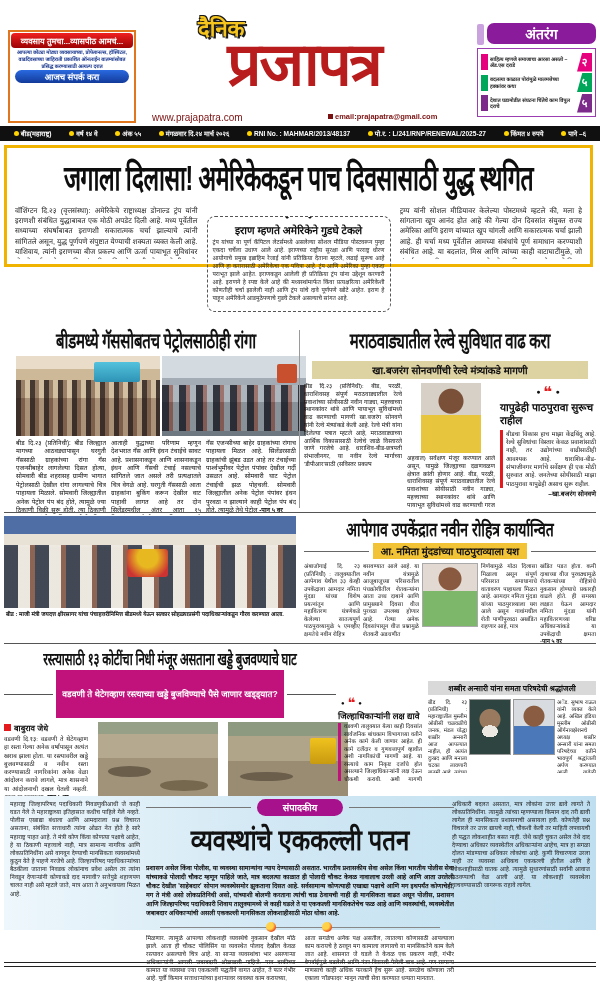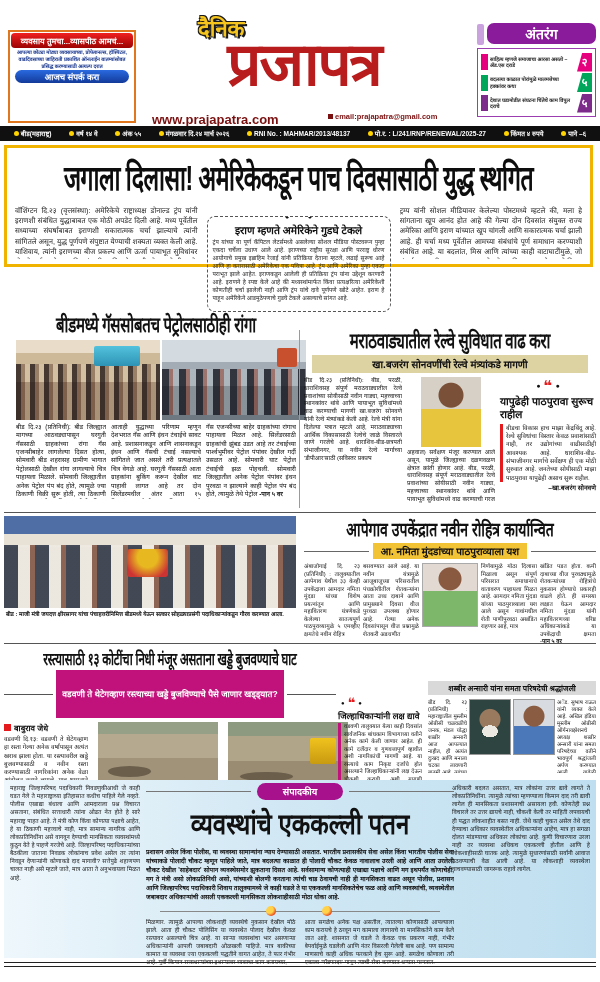--- a/index.html
+++ b/index.html
@@ -14,21 +14,21 @@
   .ad-foot{display:flex;flex:1;align-items:center;}
   .ad-photo{width:42px;height:34px;background:linear-gradient(135deg,#f8e0c8,#e89050 60%,#c86830);border-radius:3px;margin:1px 2px;position:relative;flex:none;}
   .ad-photo::before{content:"";position:absolute;left:11px;top:4px;width:13px;height:13px;border-radius:50%;background:#8a5a3a;}
   .ad-photo::after{content:"";position:absolute;left:6px;top:17px;width:24px;height:14px;border-radius:4px;background:#f5f5f5;}
   .ad-addr{flex:1;text-align:center;font-weight:bold;line-height:1.3;}
   .ad-office{font-size:6.4px;color:#d01818;}
   .ad-phone{font-size:7.4px;color:#1a1a1a;margin-top:1px;}
 
   .daily{position:absolute;left:198px;top:12px;font-size:22px;font-weight:800;color:#f6c51d;text-shadow:-1px -1px 0 #1a1a1a,1px -1px 0 #1a1a1a,-1px 1px 0 #1a1a1a,2px 2px 0 #1a1a1a;}
   .paper-title{position:absolute;left:138px;top:22px;width:332px;text-align:center;font-size:60px;font-weight:800;color:#b91c1c;font-family:"Liberation Serif","DejaVu Serif",serif;letter-spacing:-2px;line-height:1.45;}
-  .site{position:absolute;left:152px;top:112px;font-size:13px;font-weight:bold;color:#7a1010;text-align:center;}
+  .site{position:absolute;left:152px;top:112px;font-size:10px;font-weight:normal;color:#7a1010;text-align:center;}
   .email{position:absolute;left:328px;top:112px;font-size:7.5px;font-weight:bold;color:#7a1010;display:flex;align-items:center;gap:2px;}
   .email .sq{display:inline-block;width:5px;height:5px;background:#7a1010;}
 
   .antarang{position:absolute;left:477px;top:23px;width:119px;}
   .ant-head{position:relative;height:23px;}
   .ant-bar{position:absolute;left:0;top:1px;width:7px;height:21px;background:#c9a2de;border-radius:2px;}
   .ant-title{position:absolute;left:10px;top:0;right:0;background:#8a1b9b;color:#fff;font-weight:800;font-size:14px;text-align:center;border-radius:7px;padding:1px 0;}
   .ant-body{margin-top:2px;border:1.5px solid #9b3db0;background:#fff;padding:2px 3px;}
   .ant-row{display:flex;align-items:center;gap:2px;margin:1.5px 0;}
   .ant-sq{width:7px;height:16px;flex:none;}
@@ -48,30 +48,30 @@
   .lead-col{flex:1;font-size:7.2px;line-height:1.42;text-align:justify;color:#1a1a1a;overflow:hidden;}
   .qwrap{width:184px;flex:none;position:relative;}
   .qbox{position:relative;margin-top:10px;border:1.5px dashed #555;border-radius:8px;padding:6px 5px 3px;height:96px;overflow:hidden;text-align:center;}
   .qhead{position:absolute;top:-9px;left:0;right:0;text-align:center;background:transparent;line-height:1;}
   .qhead .qm{color:#e41a1c;font-size:17px;font-weight:800;vertical-align:middle;}
   .qhead .qd{color:#111;font-size:8px;vertical-align:middle;margin:0 4px;}
   .qtitle{font-size:10.5px;font-weight:800;color:#111;margin-bottom:2px;}
   .qtext{font-size:5.9px;line-height:1.35;text-align:justify;color:#222;}
 
   
-  .sec-gas{position:absolute;left:4px;top:310px;width:292px;height:184px;padding-left:12px;}
+  .sec-gas{position:absolute;left:4px;top:326px;width:292px;height:184px;padding-left:12px;}
   .h-gas{font-size:15px;font-weight:800;text-align:center;white-space:nowrap;transform:scaleY(1.4);transform-origin:top;letter-spacing:-0.3px;}
   .gas-photos{display:flex;gap:2px;margin-top:10px;}
   .gas-cols{display:flex;gap:5px;margin-top:3px;}
   .gas-col{flex:1;font-size:6.3px;line-height:1.33;text-align:justify;height:76px;overflow:hidden;}
   .vdiv{position:absolute;left:299px;top:330px;width:1px;height:178px;background:#9a9a9a;}
 
   .sec-rail{position:absolute;left:304px;top:326px;width:292px;height:184px;}
   .h-rail{font-size:15px;font-weight:800;text-align:center;white-space:nowrap;transform:scaleY(1.4);transform-origin:top;letter-spacing:-0.3px;}
-  .rail-subhead{margin:9px 8px 0;background:#ddd2a2;font-size:10px;font-weight:800;text-align:center;padding:2px 0;}
+  .rail-subhead{margin:15px 8px 0;background:#ddd2a2;font-size:10px;font-weight:800;text-align:center;padding:2px 0;}
   .rail-body{display:flex;gap:5px;margin-top:4px;}
   .rail-col{flex:1;font-size:6px;line-height:1.3;text-align:justify;height:128px;overflow:hidden;}
   .rail-mid{width:88px;flex:none;}
   .mp-photo{width:60px;height:70px;margin:0 auto 2px;}
   .rail-quote{width:96px;flex:none;}
   .rq-head{text-align:center;line-height:1;}
   .rq-head .qm{color:#e41a1c;font-size:15px;font-weight:800;vertical-align:middle;}
   .rq-head .qd{color:#111;font-size:7px;vertical-align:middle;margin:0 3px;}
   .rq-title{font-size:10.5px;font-weight:800;line-height:1.25;margin:2px 0;}
   .rq-body{border-left:3px solid #e41a1c;padding-left:3px;font-size:6.2px;line-height:1.35;text-align:justify;}
@@ -114,21 +114,21 @@
   .dq-text{border-left:3px solid #c1117b;padding-left:3px;font-size:5.7px;line-height:1.32;text-align:justify;height:58px;overflow:hidden;}
 
   .obc-head{position:absolute;left:364px;top:645px;width:232px;text-align:center;line-height:1.2;}
   .obc-h1,.obc-h2{font-size:12.5px;font-weight:800;}
   .obc-subhead{position:absolute;left:428px;top:681px;width:168px;background:#d9d9d9;font-size:7.6px;font-weight:800;text-align:center;padding:2px 0;}
   .obc-body{position:absolute;left:428px;top:699px;width:168px;display:flex;gap:2px;}
   .obc-col{flex:1;font-size:5.4px;line-height:1.3;text-align:justify;height:74px;overflow:hidden;}
   .obc-photo{width:42px;height:56px;flex:none;border:1px solid #999;}
 
   
-  .editorial{position:absolute;left:4px;top:780px;width:592px;height:178px;background:linear-gradient(90deg,#eef7fc 0%,#d2e8f4 45%,#bfdff0 100%);}
+  .editorial{position:absolute;left:4px;top:796px;width:592px;height:134px;background:linear-gradient(90deg,#eef7fc 0%,#d2e8f4 45%,#bfdff0 100%);}
   .ed-left{position:absolute;left:6px;top:4px;width:130px;height:170px;font-size:5.9px;line-height:1.38;text-align:justify;overflow:hidden;color:#1a1a1a;}
   .ed-right{position:absolute;right:6px;top:4px;width:138px;height:170px;font-size:5.9px;line-height:1.38;text-align:justify;overflow:hidden;color:#1a1a1a;}
   .ed-center{position:absolute;left:142px;top:0;width:308px;height:178px;}
   .ed-badgewrap{display:flex;align-items:center;gap:6px;margin-top:3px;}
   .ed-badgewrap .line{flex:1;height:1px;background:#777;}
   .ed-badge{background:#a8118c;color:#fff;font-weight:800;font-size:9.5px;padding:2px 26px;border-radius:9px;}
   .ed-headline{text-align:center;font-size:24px;font-weight:800;margin-top:3px;transform:scaleY(1.2);transform-origin:top;}
   .ed-intro{font-size:6.3px;font-weight:bold;text-align:justify;line-height:1.42;margin-top:12px;height:56px;overflow:hidden;color:#111;}
   .ed-div{position:relative;height:11px;margin:2px 14px;}
   .ed-div .dline{position:absolute;left:0;right:0;top:5px;height:1px;background:#888;}

